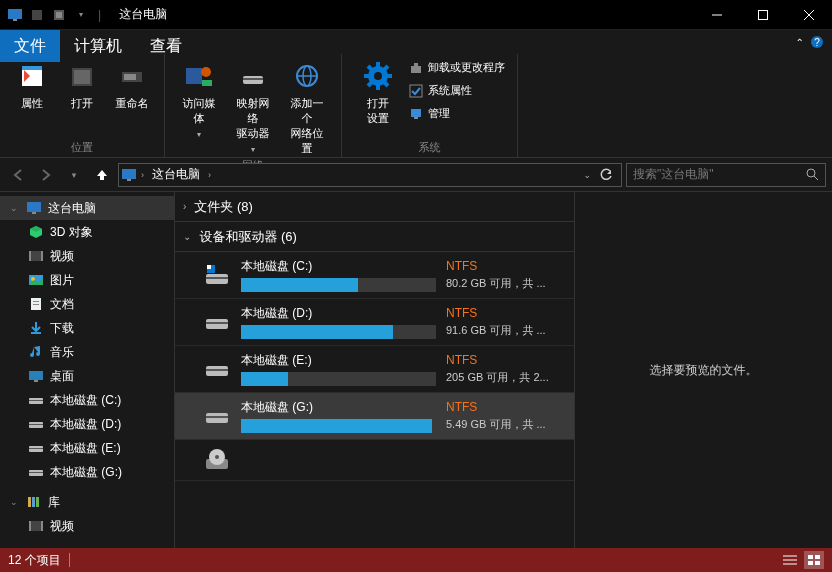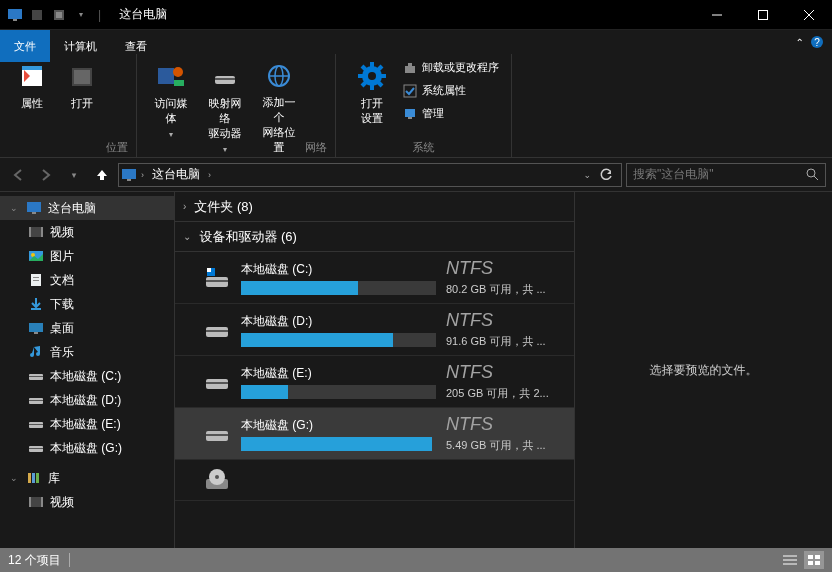--- a/index.html
+++ b/index.html
@@ -7,26 +7,26 @@
 
 .titlebar { height: 30px; background: #000; display: flex; align-items: center; border-bottom: 1px solid #222; }
 .titlebar .qat { display: flex; align-items: center; gap: 4px; padding: 0 6px; }
 .titlebar .qat .icon { width: 18px; height: 18px; display: flex; align-items: center; justify-content: center; }
 .titlebar .title { margin-left: 8px; color: #fff; font-size: 12px; }
 .titlebar .win-controls { margin-left: auto; display: flex; }
 .titlebar .win-controls .wc { width: 46px; height: 30px; display: flex; align-items: center; justify-content: center; color: #fff; }
 .titlebar .sep { color: #555; margin: 0 4px; }
 
 .tabs { height: 24px; display: flex; align-items: stretch; background: #191919; }
-.tabs .tab { padding: 16px 14px; display: flex; align-items: center; color: #fff; font-size: 11px; }
+.tabs .tab { padding: 16px 14px; display: flex; align-items: center; color: #fff; font-size: 16px; }
 .tabs .tab.active { background: #106ebe; }
 .tabs .spacer { margin-left: auto; display: flex; align-items: center; gap: 6px; padding-right: 8px; }
 
 .ribbon { height: 104px; background: #191919; display: flex; border-bottom: 1px solid #333; }
-.group { padding: 4px 8px 0 8px; display: flex; flex-direction: row; border-right: 1px solid #333; }
+.group { padding: 4px 8px 0 8px; display: flex; flex-direction: column; border-right: 1px solid #333; }
 .group .row { display: flex; gap: 2px; }
 .group .glabel { text-align: center; color: #888; font-size: 11px; margin-top: auto; padding-bottom: 2px; }
 .rbtn { display: flex; flex-direction: column; align-items: center; gap: 4px; padding: 2px 6px; color: #fff; font-size: 11px; width: 48px; text-align: center; }
 .rbtn .ic { width: 32px; height: 32px; display: flex; align-items: center; justify-content: center; }
 .rbtn.small { width: 52px; }
 .group.sys { flex-direction: row; }
 .sys-right { display: flex; flex-direction: column; gap: 1px; padding: 2px 0 0 6px; }
 .sys-right .line { display: flex; align-items: flex-start; gap: 4px; color: #fff; font-size: 11px; height: 22px;}
 .sys-right .line .sic { width: 16px; height: 16px; display:flex; align-items:center; justify-content:center;}
 .sys-wrap { display:flex; flex-direction:column; }
@@ -57,23 +57,23 @@
 .grp-header .gexp { color: #aaa; font-size: 10px; }
 
 .drive { display: flex; gap: 10px; padding: 6px 8px 6px 28px; align-items: center; border-bottom: 1px solid #2a2a2a; }
 .drive.selected { background: #3a3a3a; }
 .drive .dicon { width: 28px; height: 28px; display: flex; align-items: center; justify-content: center; }
 .drive .dinfo { flex: 1; display:flex; flex-direction:column; gap:3px;}
 .drive .dname { color: #fff; font-size: 12px; }
 .drive .dbar { height: 14px; background: #3a3a3a; position: relative; }
 .drive .dbar .fill { height: 100%; background: #26a0da; }
 .drive .dside { width: 120px; color: #ccc; font-size: 11px; display:flex; flex-direction:column; gap:3px;}
-.drive .dfs { color:#a3a3a3; font-size:18px;font-style:italic;}
-
-.status { height: 24px; background: #737373; display: flex; align-items: center; padding: 0 8px; color: #fff; font-size: 12px; }
+.drive .dfs { color:#f97316; font-size:12px;}
+
+.status { height: 24px; background: #7f1d1d; display: flex; align-items: center; padding: 0 8px; color: #fff; font-size: 12px; }
 .status .divider { width:1px; height:14px; background: rgba(255,255,255,0.4); margin: 0 8px;}
 .status .views { margin-left: auto; display: flex; gap: 4px; }
 .status .vbtn { width: 20px; height: 18px; display:flex; align-items:center; justify-content:center;}
 
 svg { display: block; }
 </style>
 </head>
 <body>
 
 <div class="titlebar">
@@ -148,20 +148,29 @@
           <span>属性</span>
         </div>
       <div class="rbtn">
           <div class="ic">
             <svg width="28" height="28">
               <rect x="4" y="6" width="20" height="18" fill="#444"></rect>
               <rect x="6" y="8" width="16" height="14" fill="#666"></rect>
             </svg>
           </div>
           <span>打开</span>
+        </div>
+      <div class="rbtn">
+          <div class="ic">
+            <svg width="28" height="28">
+              <rect x="4" y="10" width="20" height="10" fill="#444"></rect>
+              <rect x="6" y="12" width="12" height="6" fill="#888"></rect>
+            </svg>
+          </div>
+          <span>重命名</span>
         </div>
     </div>
     <div class="glabel">位置</div>
   </div>
   <div class="group">
     <div class="row">
       <div class="rbtn small">
           <div class="ic">
             <svg width="30" height="28">
               <rect x="2" y="6" width="16" height="16" fill="#2b5a9c"></rect>
@@ -310,20 +319,29 @@
             <rect x="1" y="2" width="14" height="10" fill="#2b78c5"></rect>
             <rect x="6" y="12" width="4" height="2" fill="#888"></rect>
           </svg>
         </span>
         <span>这台电脑</span>
       </div>
     <div id="sb-list">
         <div class="sb-item l1">
           <span class="sbi">
             <svg width="16" height="16">
+              <path d="M8 2 L14 5 L14 11 L8 14 L2 11 L2 5 Z" fill="#2ecc71"></path>
+              <path d="M8 2 L14 5 L8 8 L2 5 Z" fill="#27ae60"></path>
+            </svg>
+          </span>
+          <span>3D 对象</span>
+        </div>
+        <div class="sb-item l1">
+          <span class="sbi">
+            <svg width="16" height="16">
               <rect x="1" y="3" width="14" height="10" fill="#444"></rect>
               <rect x="1" y="3" width="2" height="10" fill="#888"></rect>
               <rect x="13" y="3" width="2" height="10" fill="#888"></rect>
             </svg>
           </span>
           <span>视频</span>
         </div>
         <div class="sb-item l1">
           <span class="sbi">
             <svg width="16" height="16">
@@ -349,34 +367,34 @@
             <svg width="16" height="16">
               <path d="M8 2 L8 10 M4 7 L8 11 L12 7" fill="none" stroke="#3498db" stroke-width="2"></path>
               <line x1="3" y1="13" x2="13" y2="13" stroke="#3498db" stroke-width="2"></line>
             </svg>
           </span>
           <span>下载</span>
         </div>
         <div class="sb-item l1">
           <span class="sbi">
             <svg width="16" height="16">
+              <path d="M6 3 L6 11 A2 2 0 1 1 4 9" fill="#3498db"></path>
+              <path d="M6 3 L12 2 L12 10 A2 2 0 1 1 10 8" fill="#3498db"></path>
+            </svg>
+          </span>
+          <span>音乐</span>
+        </div>
+        <div class="sb-item l1">
+          <span class="sbi">
+            <svg width="16" height="16">
               <rect x="1" y="3" width="14" height="9" fill="#2980b9"></rect>
               <rect x="6" y="12" width="4" height="2" fill="#888"></rect>
             </svg>
           </span>
           <span>桌面</span>
-        </div>
-        <div class="sb-item l1">
-          <span class="sbi">
-            <svg width="16" height="16">
-              <path d="M6 3 L6 11 A2 2 0 1 1 4 9" fill="#3498db"></path>
-              <path d="M6 3 L12 2 L12 10 A2 2 0 1 1 10 8" fill="#3498db"></path>
-            </svg>
-          </span>
-          <span>音乐</span>
         </div>
         <div class="sb-item l1">
           <span class="sbi">
             <svg width="16" height="16">
               <rect x="1" y="6" width="14" height="6" rx="1" fill="#bbb"></rect>
               <rect x="1" y="8" width="14" height="1" fill="#555"></rect>
             </svg>
           </span>
           <span>本地磁盘 (C:)</span>
         </div>

